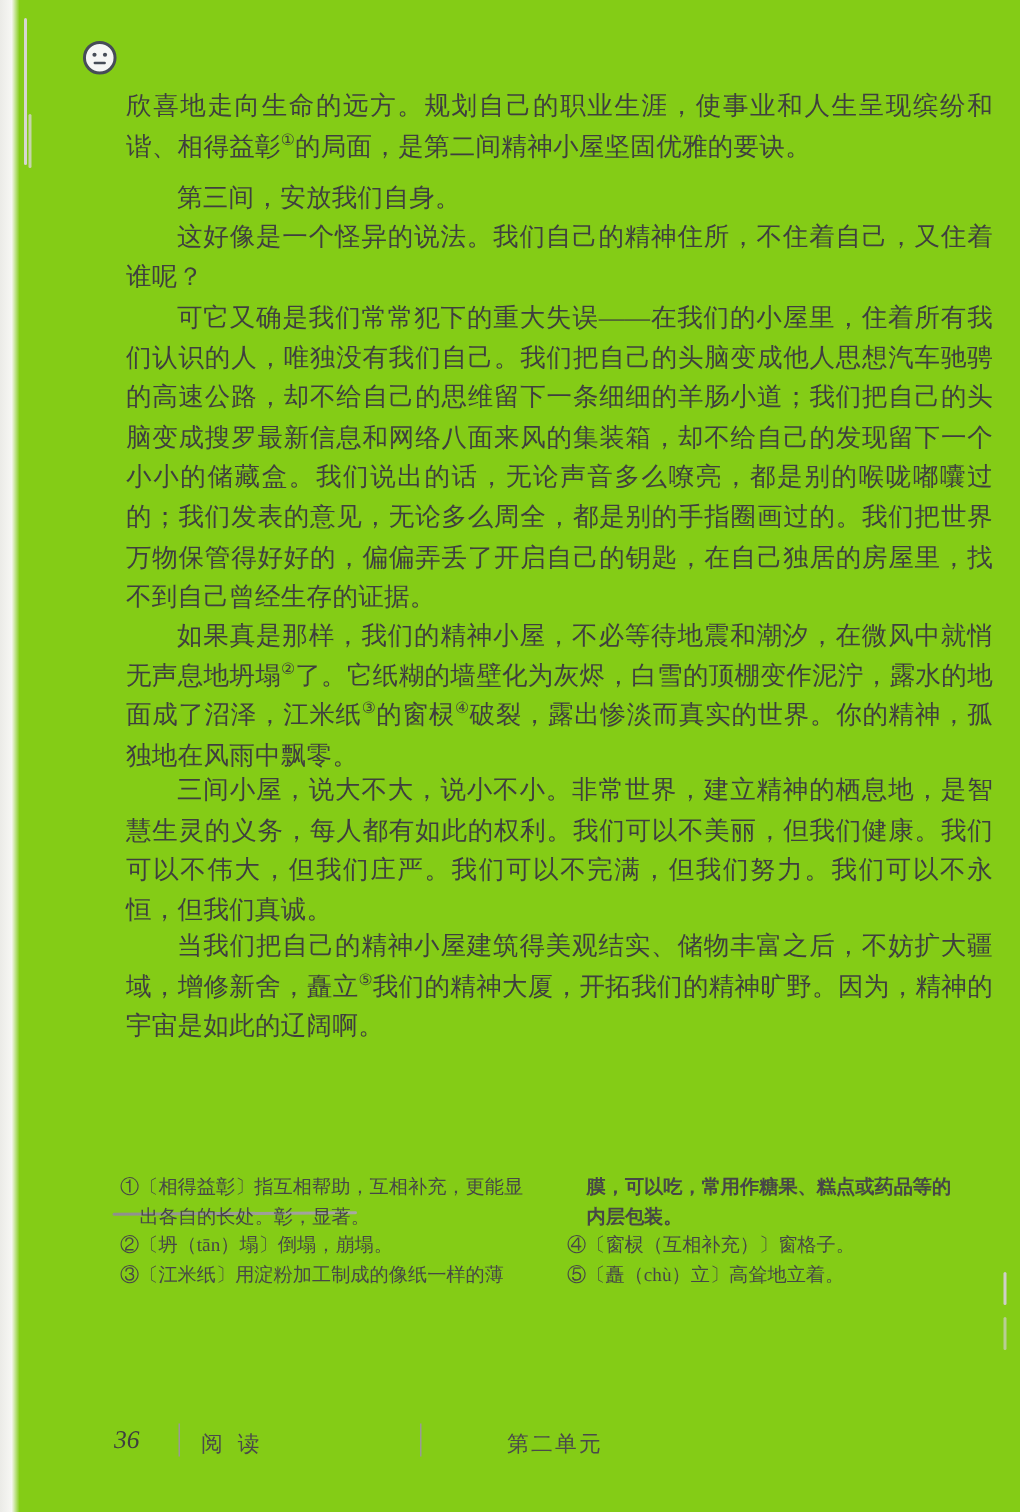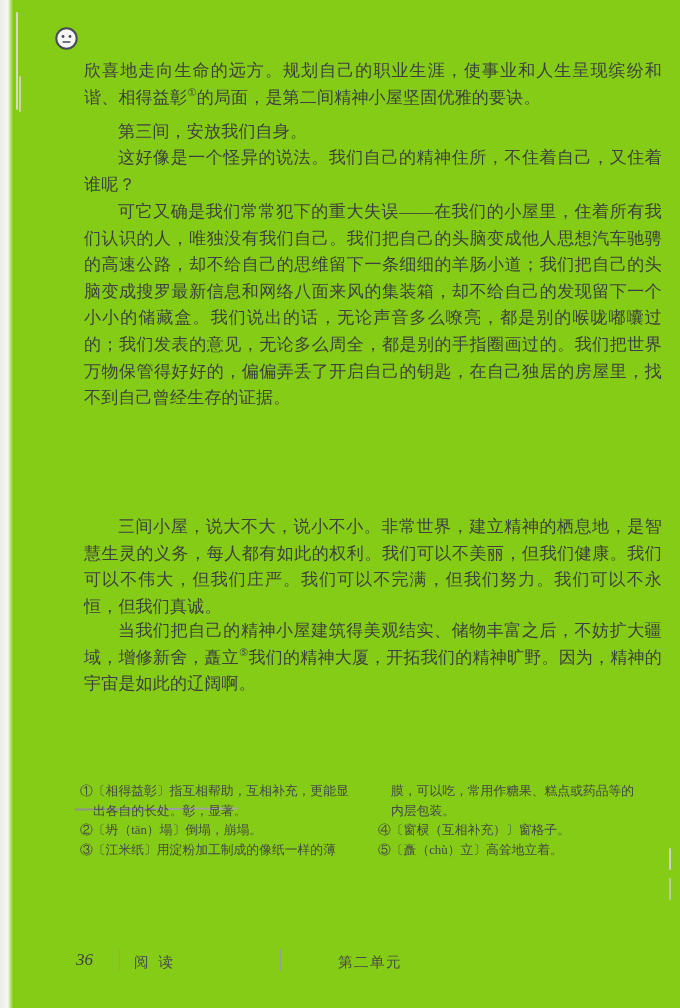--- a/index.html
+++ b/index.html
@@ -37,21 +37,21 @@
 
   .fn-divider{
     position:absolute;left:75px;top:808px;width:163px;height:2px;
     background:linear-gradient(to right,#8f8f8d,#a8a8a4);
     transform:rotate(-.35deg);border-radius:1px;
   }
   .fn-col{position:absolute;top:782px;color:#474747;font-size:12.8px;line-height:19.6px;}
   .fn-col.left{left:80px;width:272px;}
   .fn-col.right{left:378px;width:266px;}
   .fn-item{padding-left:13px;text-indent:-13px;margin:0;}
-  .fn-cont{padding-left:13px;text-indent:0;margin:0;}
+  .fn-cont{padding-left:13px;text-indent:0;margin:0;font-weight:bold;}
 
   .footer{position:absolute;left:0;top:948px;width:680px;height:30px;color:#4a4a4a;}
   .footer .pagenum{position:absolute;left:76px;top:2px;font-size:17px;color:#3f3f3f;font-style:italic;}
   .footer .bar{position:absolute;top:1px;width:1px;height:22px;background:#9a9a96;}
   .footer .bar.b1{left:119px;}
   .footer .bar.b2{left:280px;}
   .footer .section{position:absolute;left:134px;top:5px;font-size:14.5px;letter-spacing:10px;}
   .footer .unit{position:absolute;left:294px;top:5px;font-size:14.5px;letter-spacing:1.5px;margin-left:44px;}
 </style>
 </head>
@@ -69,20 +69,21 @@
     <circle cx="12.5" cy="12.5" r="10.2" fill="#f6f6f5" stroke="#474c58" stroke-width="2"></circle>
     <circle cx="9" cy="10.5" r="1.4" fill="#474c58"></circle>
     <circle cx="16" cy="10.5" r="1.4" fill="#474c58"></circle>
     <line x1="9.2" y1="16" x2="15.8" y2="16" stroke="#474c58" stroke-width="1.6" stroke-linecap="round"></line>
   </svg>
 
   <p class="para sup-circled" style="top:58px">欣喜地走向生命的远方。规划自己的职业生涯，使事业和人生呈现缤纷和谐、相得益彰<sup>①</sup>的局面，是第二间精神小屋坚固优雅的要诀。</p>
   <p class="para sup-circled indent" style="top:119px">第三间，安放我们自身。</p>
   <p class="para sup-circled indent" style="top:199px">可它又确是我们常常犯下的重大失误——在我们的小屋里，住着所有我们认识的人，唯独没有我们自己。我们把自己的头脑变成他人思想汽车驰骋的高速公路，却不给自己的思维留下一条细细的羊肠小道；我们把自己的头脑变成搜罗最新信息和网络八面来风的集装箱，却不给自己的发现留下一个小小的储藏盒。我们说出的话，无论声音多么嘹亮，都是别的喉咙嘟囔过的；我们发表的意见，无论多么周全，都是别的手指圈画过的。我们把世界万物保管得好好的，偏偏弄丢了开启自己的钥匙，在自己独居的房屋里，找不到自己曾经生存的证据。</p>
   <p class="para sup-circled indent" style="top:145px">这好像是一个怪异的说法。我们自己的精神住所，不住着自己，又住着谁呢？</p>
+  <p class="para sup-circled indent" style="top:411px">如果真是那样，我们的精神小屋，不必等待地震和潮汐，在微风中就悄无声息地坍塌<sup>②</sup>了。它纸糊的墙壁化为灰烬，白雪的顶棚变作泥泞，露水的地面成了沼泽，江米纸<sup>③</sup>的窗棂<sup>④</sup>破裂，露出惨淡而真实的世界。你的精神，孤独地在风雨中飘零。</p>
   <p class="para sup-circled indent" style="top:514px">三间小屋，说大不大，说小不小。非常世界，建立精神的栖息地，是智慧生灵的义务，每人都有如此的权利。我们可以不美丽，但我们健康。我们可以不伟大，但我们庄严。我们可以不完满，但我们努力。我们可以不永恒，但我们真诚。</p>
   <p class="para sup-circled indent" style="top:618px">当我们把自己的精神小屋建筑得美观结实、储物丰富之后，不妨扩大疆域，增修新舍，矗立<sup>⑤</sup>我们的精神大厦，开拓我们的精神旷野。因为，精神的宇宙是如此的辽阔啊。</p>
 
   <div class="fn-divider"></div>
 
   <div class="fn-col left">
     <p class="fn-item">①〔相得益彰〕指互相帮助，互相补充，更能显出各自的长处。彰，显著。</p>
     <p class="fn-item">②〔坍（tān）塌〕倒塌，崩塌。</p>
     <p class="fn-item">③〔江米纸〕用淀粉加工制成的像纸一样的薄</p>
   </div>

